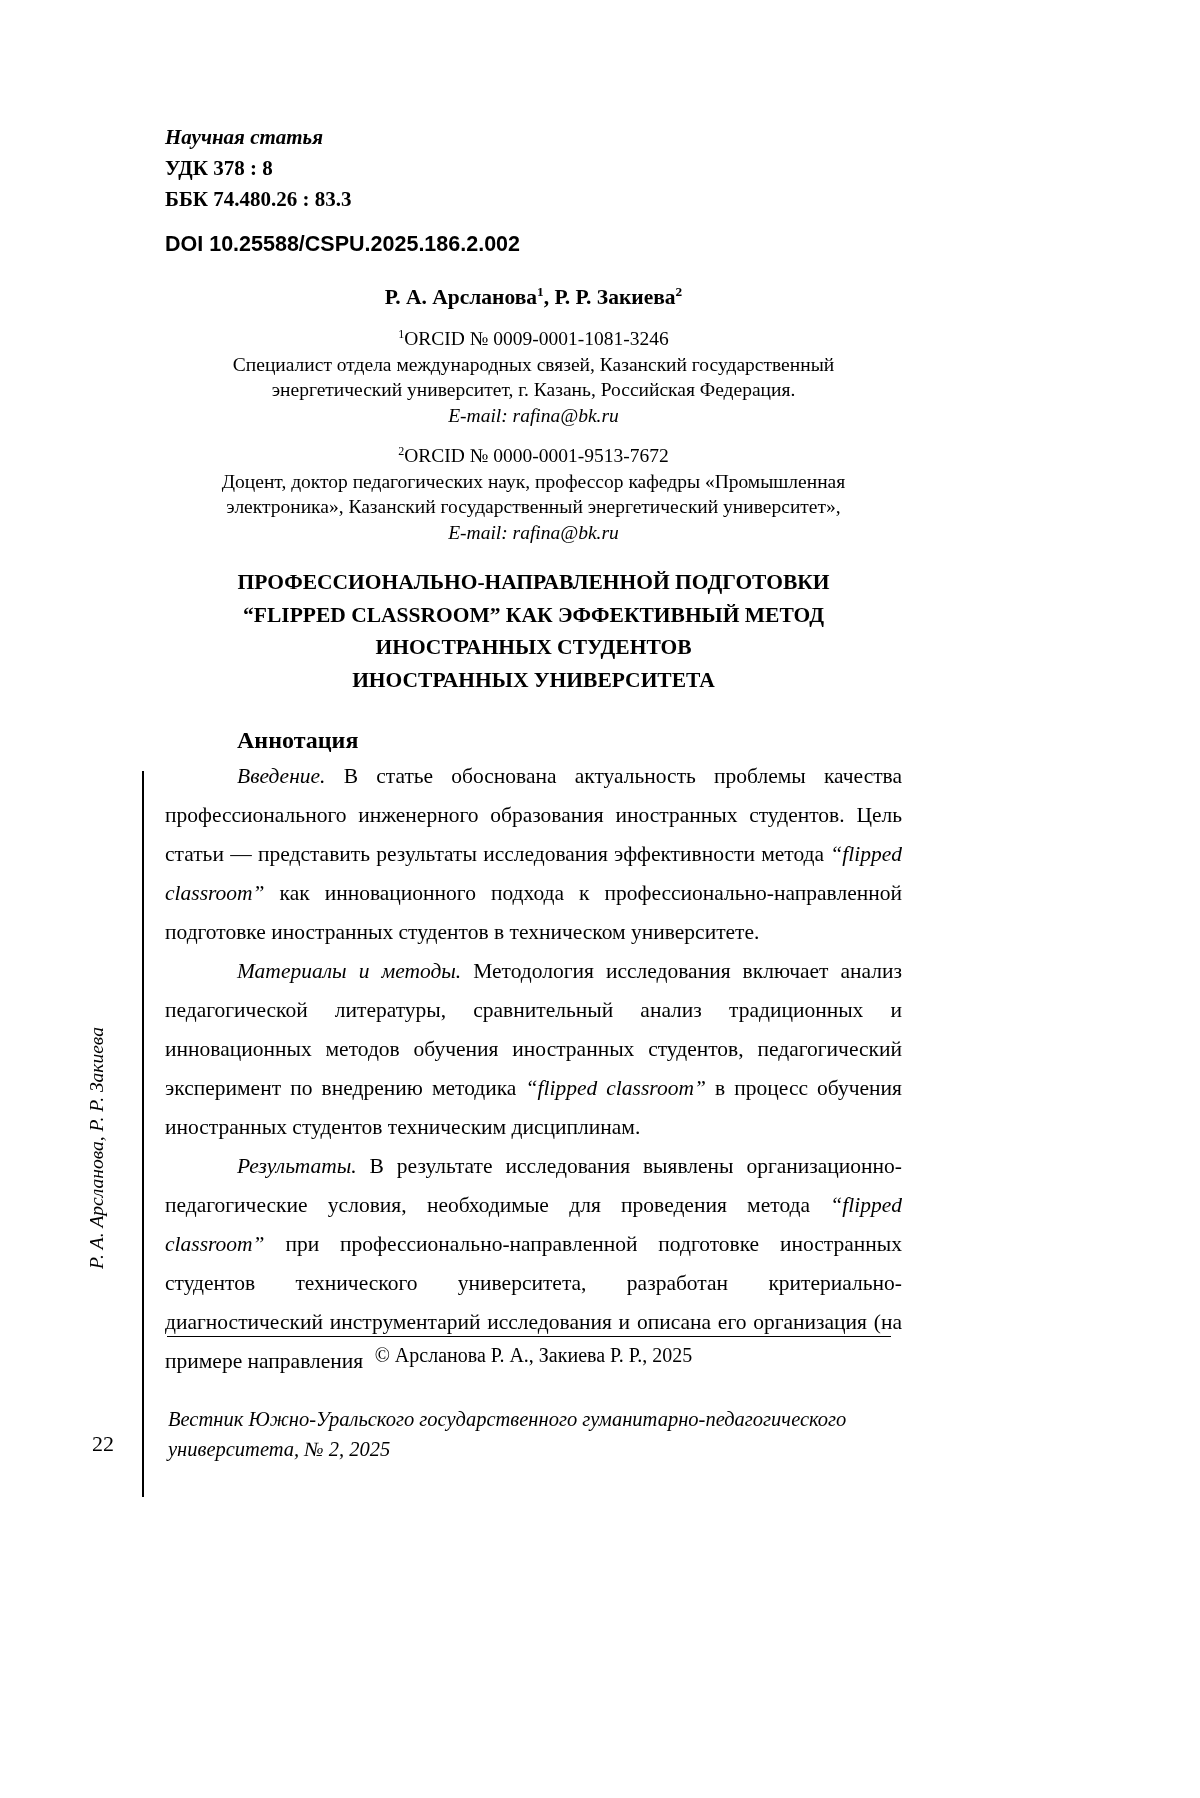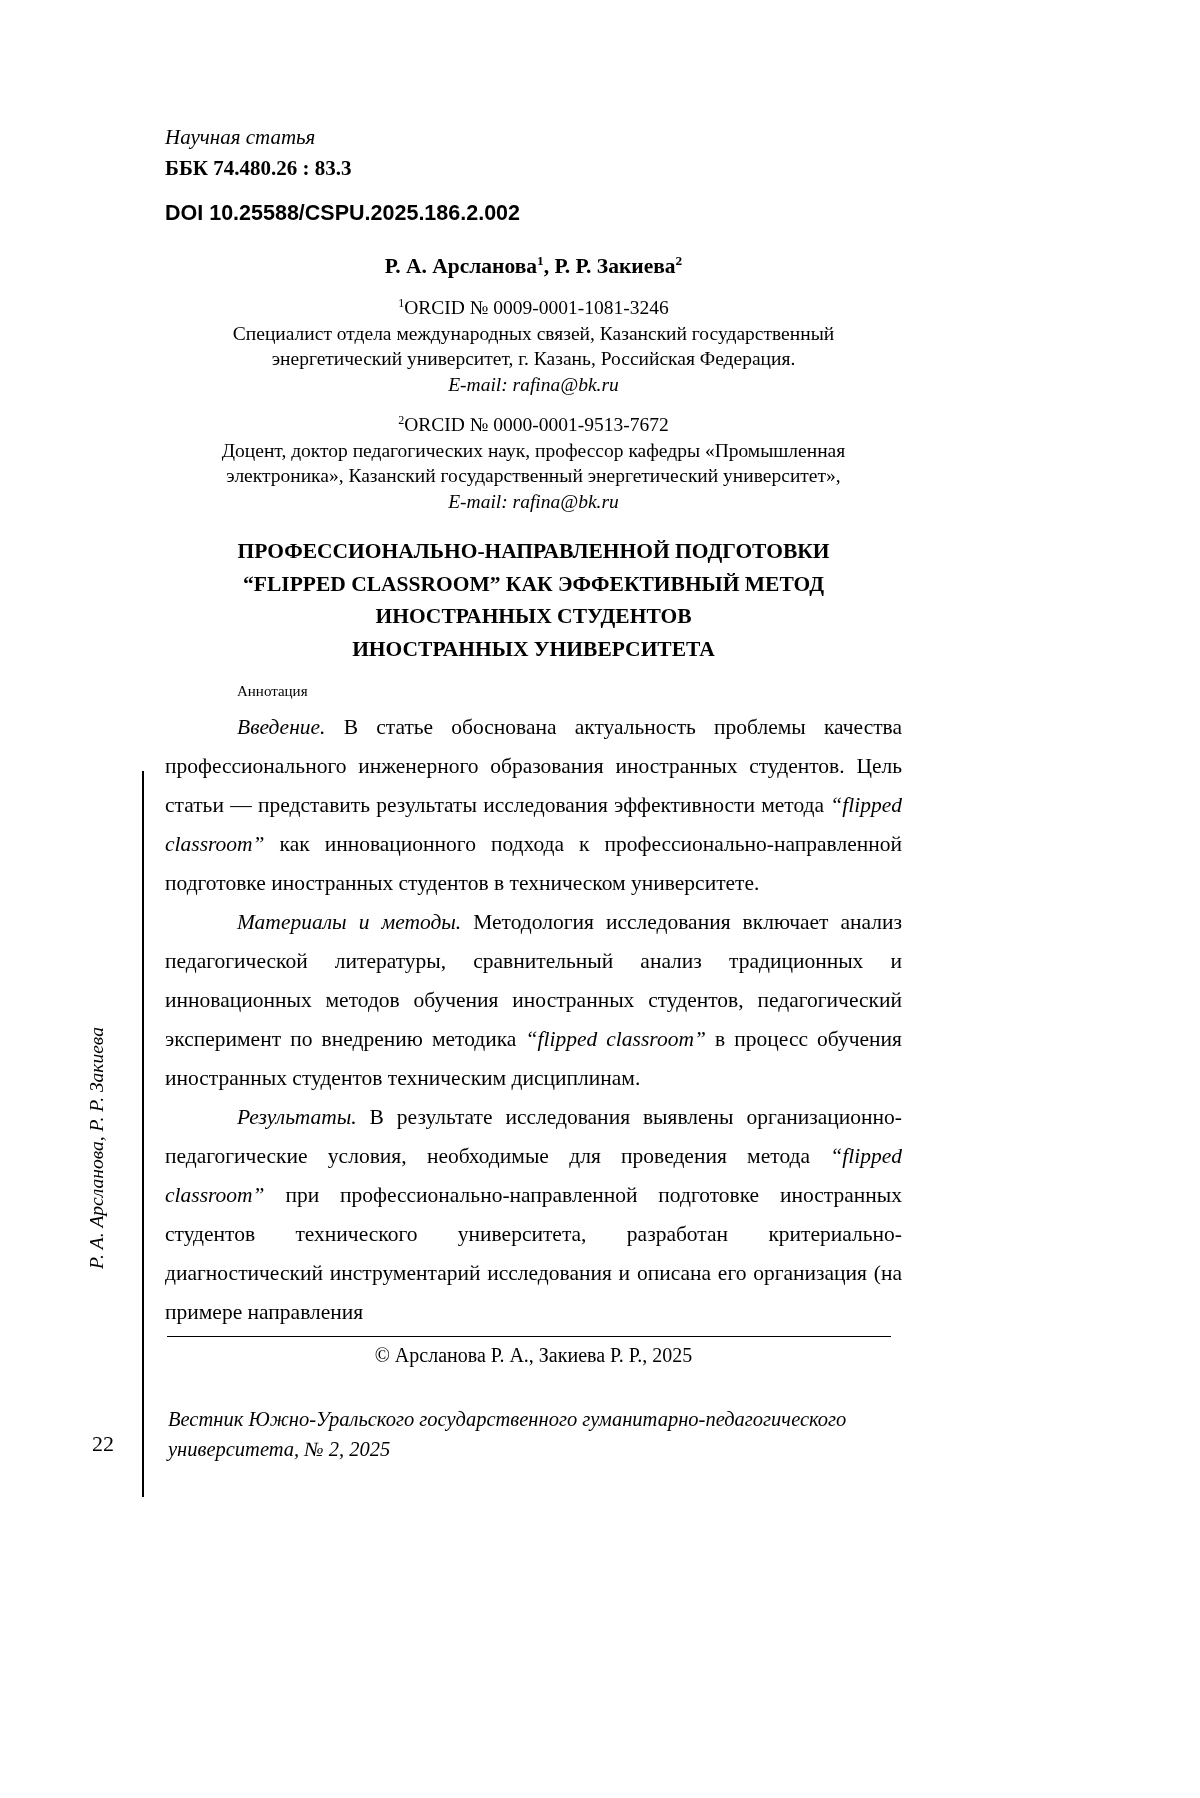--- a/index.html
+++ b/index.html
@@ -12,21 +12,21 @@
     color: #000000;
     overflow: hidden;
   }
   .content {
     position: absolute;
     left: 165px;
     top: 122px;
     width: 737px;
   }
   .article-type {
-    font-weight: normal;
+    font-weight: bold;
     font-style: italic;
     font-size: 21px;
     line-height: 31px;
   }
   .udk, .bbk {
     font-weight: bold;
     font-size: 21px;
     line-height: 31px;
   }
   .doi {
@@ -57,25 +57,25 @@
   .affil-2 { margin-top: 15px; }
   .affil .email { font-style: italic; }
   .title {
     text-align: center;
     font-weight: bold;
     font-size: 21.5px;
     line-height: 32.5px;
     margin-top: 21px;
   }
   .annotation-heading {
-    font-weight: normal;
-    font-size: 15px;
+    font-weight: bold;
+    font-size: 24px;
     line-height: 33px;
     padding-left: 72px;
-    margin-top: 10px;
+    margin-top: 28px;
   }
   .para {
     text-align: justify;
     font-size: 21.5px;
     line-height: 39px;
     text-indent: 72px;
   }
   .seg-italic { font-style: italic; }
 
   .footer-rule {
@@ -128,20 +128,21 @@
     font-style: italic;
     font-size: 19.5px;
   }
 </style>
 </head>
 <body>
 
 <div class="content">
 
   <div class="article-type">Научная статья</div>
+  <div class="udk">УДК 378 : 8</div>
   <div class="bbk">ББК 74.480.26 : 83.3</div>
   <div class="doi">DOI 10.25588/CSPU.2025.186.2.002</div>
 
   <div class="authors">
     <span>Р. А. Арсланова</span><sup>1</sup><span>, </span><span>Р. Р. Закиева</span><sup>2</sup>
   </div>
 
   <div class="affil affil-1">
     <div><sup>1</sup><span>ORCID № 0009-0001-1081-3246</span></div>
     <div>Специалист отдела международных связей, Казанский государственный</div>

